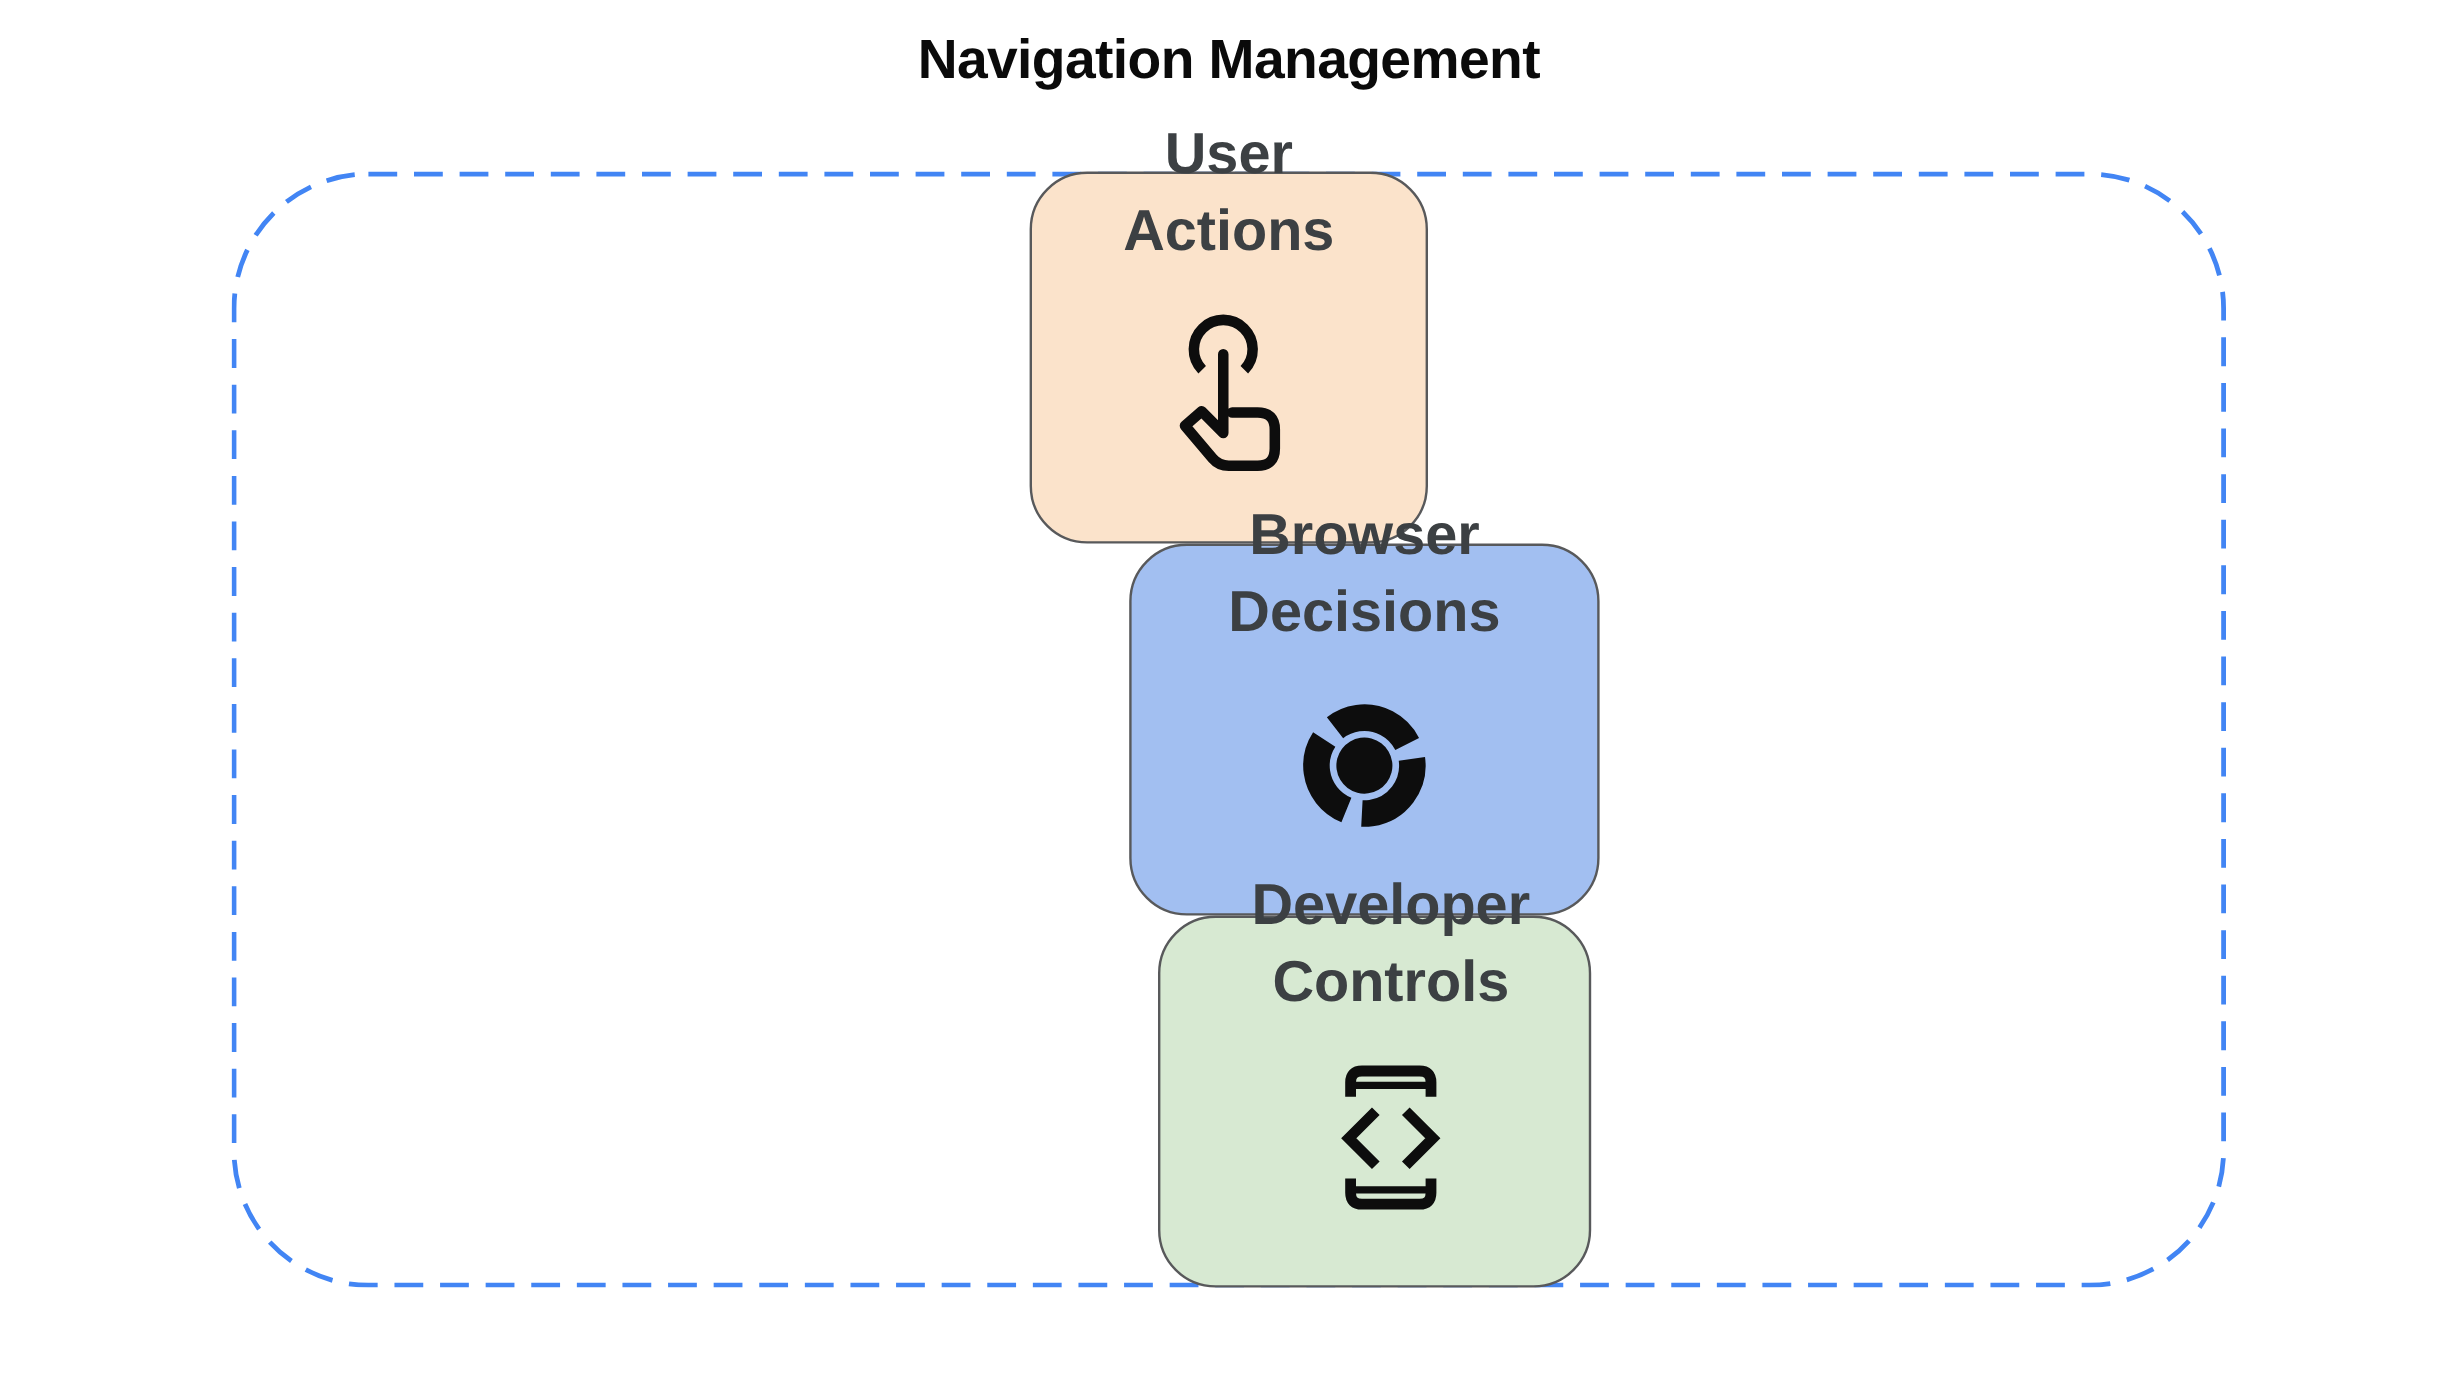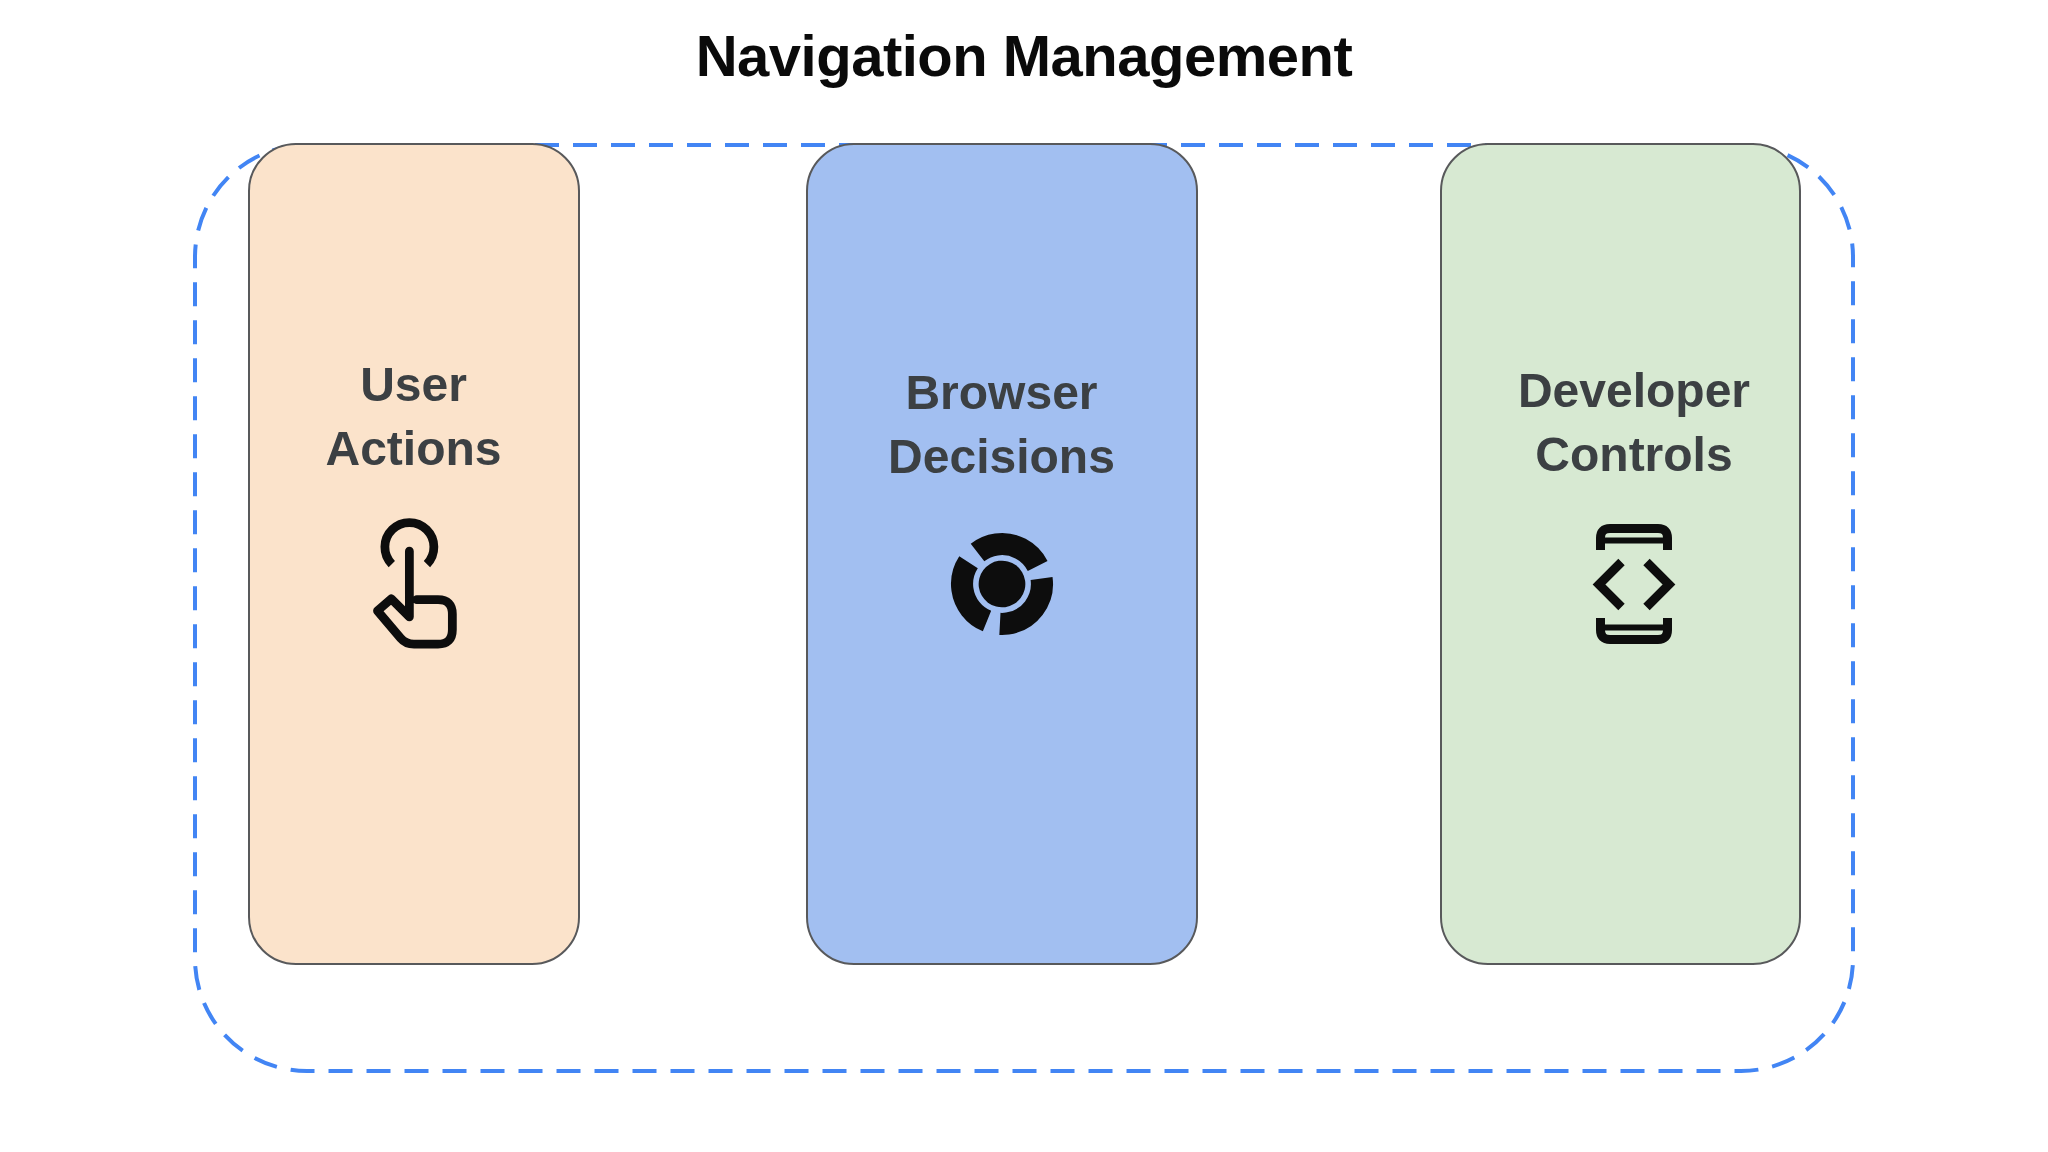--- a/index.html
+++ b/index.html
@@ -15,21 +15,21 @@
     overflow: hidden;
   }
 
   .title {
     position: absolute;
     top: 22px;
     left: 0;
     width: 100%;
     margin: 0;
     text-align: center;
-    font-size: 58px;
+    font-size: 46px;
     font-weight: 700;
     letter-spacing: -0.5px;
     color: #0a0a0a;
   }
 
   .frame {
     position: absolute;
     left: 193px;
     top: 143px;
     width: 1662px;
@@ -44,21 +44,22 @@
   }
 
   .cards {
     position: absolute;
     left: 0;
     top: 0;
     width: 100%;
     height: 100%;
     display: flex;
     justify-content: center;
-    align-items: flex-start;
+    align-items: center;
+    flex-direction: column;
   }
 
   .card {
     height: 822px;
     border: 2px solid #58595b;
     border-radius: 48px;
     box-sizing: border-box;
     display: flex;
     flex-direction: column;
     justify-content: center;

